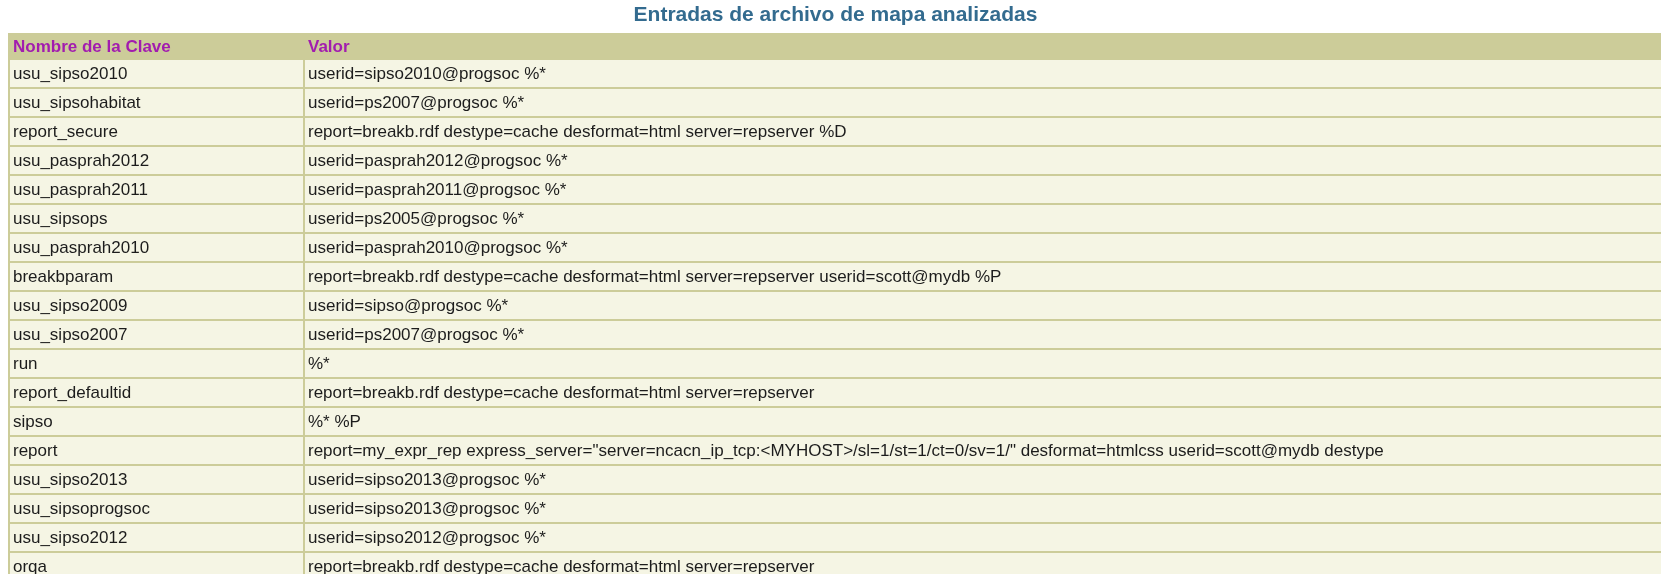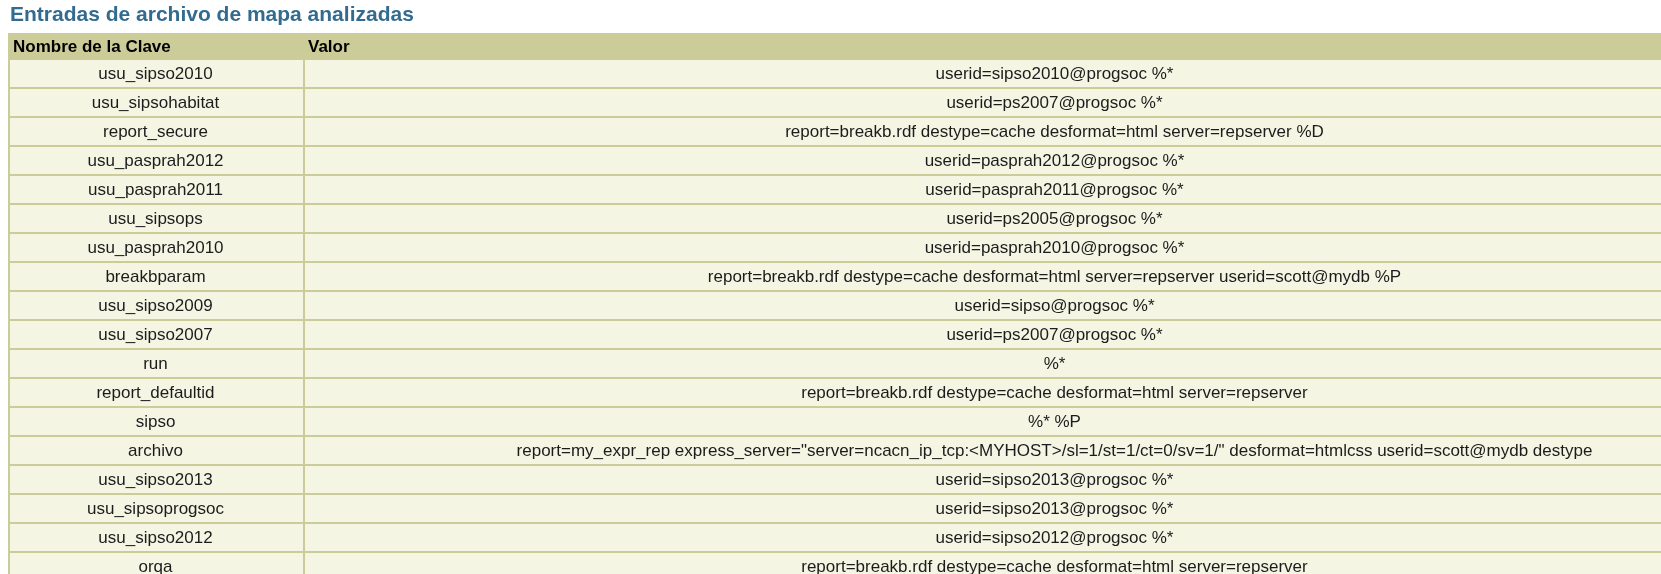--- a/index.html
+++ b/index.html
@@ -12,50 +12,50 @@
     overflow: hidden;
     background: #ffffff;
     font-family: "Liberation Sans", sans-serif;
   }
   .page-title {
     font-size: 21px;
     font-weight: bold;
     color: #336b8f;
     margin: 2px 0 7px 10px;
     white-space: nowrap;
+    text-align: center;
   }
   table.map-table {
     border-collapse: collapse;
     table-layout: fixed;
     margin-left: 8px;
     width: 1800px; 
   }
   table.map-table th,
   table.map-table td {
     border: 2px solid #cccc99;
     white-space: nowrap;
     overflow: hidden;
     text-align: left;
   }
   table.map-table th {
     background: #cccc99;
-    color: #000000;
+    color: #a21caf;
     font-size: 17px;
     font-weight: bold;
     line-height: 19px;
     padding: 2px 4px 2px 3px;
   }
   table.map-table td {
     background: #f5f5e4;
     color: #1c1c1c;
     font-size: 17px;
     font-weight: normal;
     line-height: 19px;
     padding: 4px 5px 4px 3px;
-    text-align: center;
   }
   col.key-col { width: 295px; }
 </style>
 </head>
 <body>
 
 <div class="page-title">Entradas de archivo de mapa analizadas</div>
 
 <table class="map-table">
   <colgroup>
@@ -115,21 +115,21 @@
       </tr>
       <tr>
         <td>report_defaultid</td>
         <td>report=breakb.rdf destype=cache desformat=html server=repserver</td>
       </tr>
       <tr>
         <td>sipso</td>
         <td>%* %P</td>
       </tr>
       <tr>
-        <td>archivo</td>
+        <td>report</td>
         <td>report=my_expr_rep express_server="server=ncacn_ip_tcp:&lt;MYHOST&gt;/sl=1/st=1/ct=0/sv=1/" desformat=htmlcss userid=scott@mydb destype</td>
       </tr>
       <tr>
         <td>usu_sipso2013</td>
         <td>userid=sipso2013@progsoc %*</td>
       </tr>
       <tr>
         <td>usu_sipsoprogsoc</td>
         <td>userid=sipso2013@progsoc %*</td>
       </tr>

